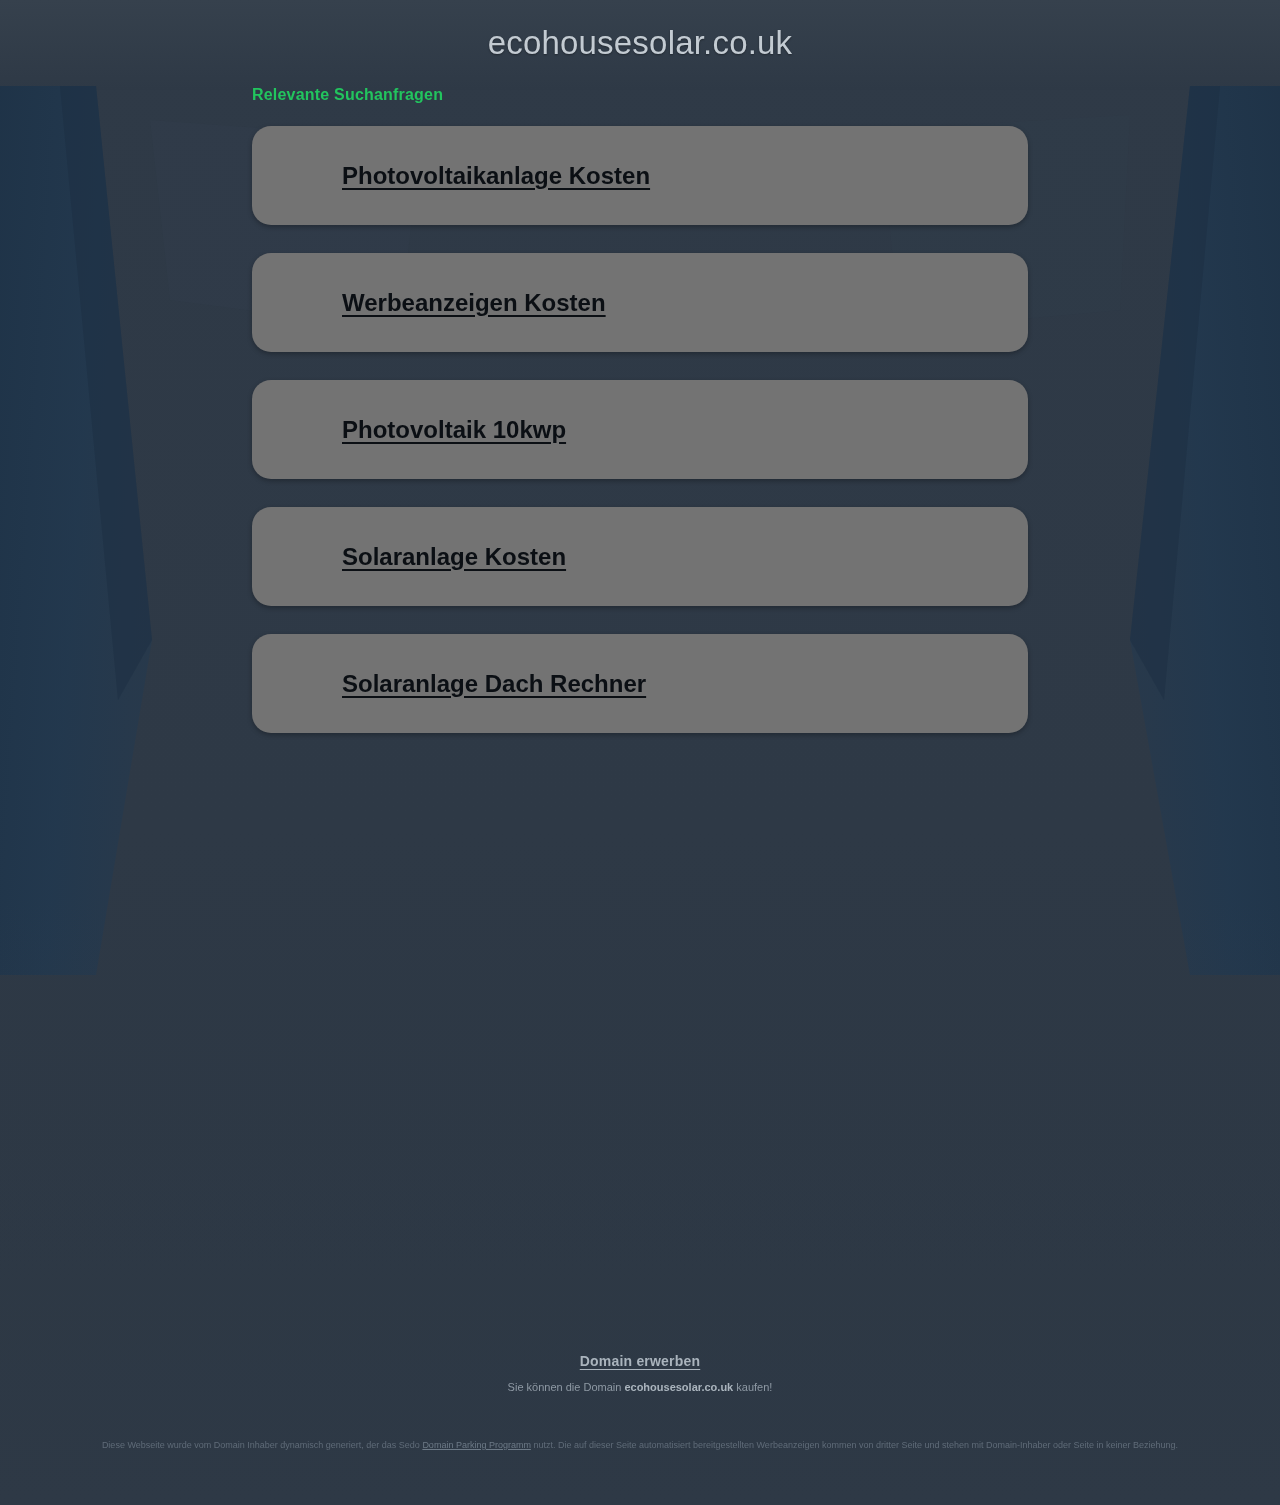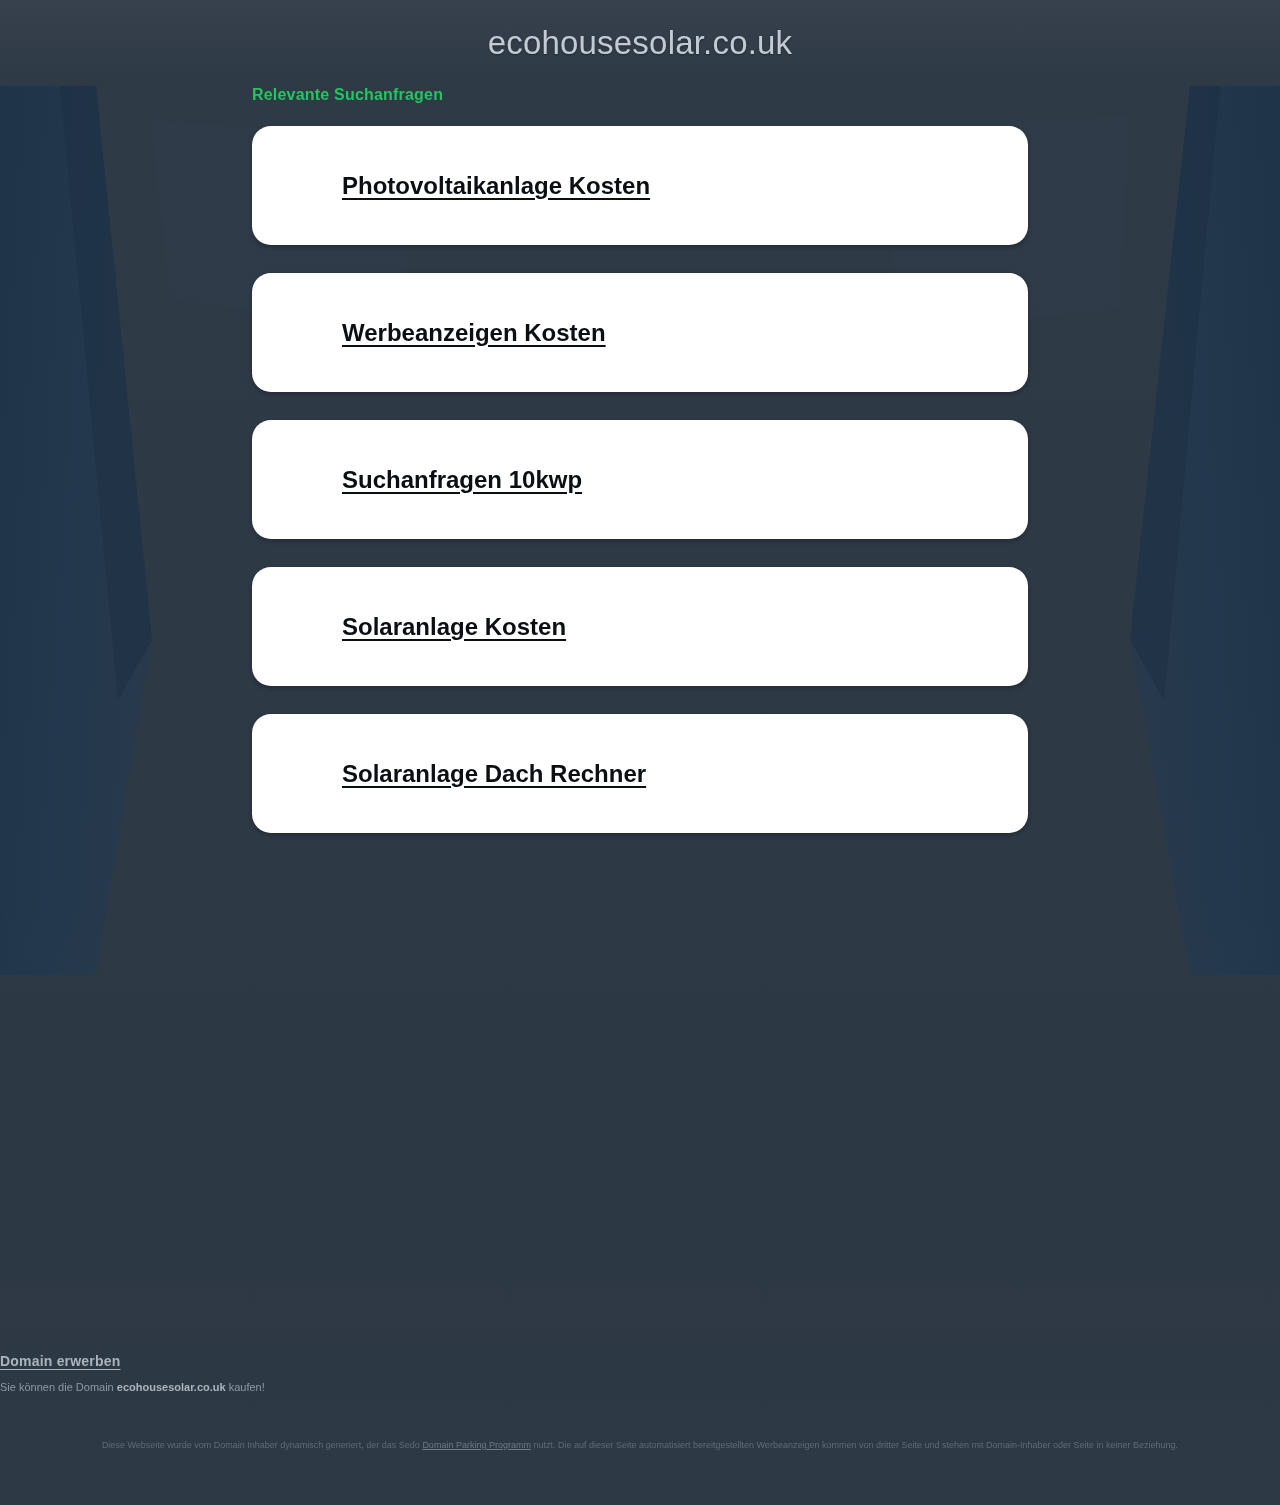--- a/index.html
+++ b/index.html
@@ -68,22 +68,22 @@
   }
 
   
   #search-cards {
     list-style: none;
     margin: 0;
     padding: 0;
   }
   .search-card {
     display: block;
-    height: 119px;
-    background: #ffffff;
+    height: 99px;
+    background: #737373;
     border-radius: 19px;
     margin-bottom: 28px;
     position: relative;
     box-shadow: 0 2px 5px rgba(0,0,0,0.28);
     text-decoration: none;
   }
   .search-card:last-child { margin-bottom: 0; }
 
   .search-card-link {
     position: absolute;
@@ -97,21 +97,21 @@
     text-underline-offset: 4px;
     white-space: nowrap;
   }
 
   
   #footer {
     position: absolute;
     left: 0;
     top: 1352px;
     width: 1280px;
-    text-align: left;
+    text-align: center;
   }
   #buy-domain-link {
     display: inline-block;
     font-size: 14px;
     font-weight: bold;
     color: #aab4bd;
     text-decoration: underline;
     text-underline-offset: 3px;
     letter-spacing: 0.2px;
   }
@@ -216,21 +216,21 @@
 
       <a class="search-card" href="#">
         <span class="search-card-link">Photovoltaikanlage Kosten</span>
       </a>
 
       <a class="search-card" href="#">
         <span class="search-card-link">Werbeanzeigen Kosten</span>
       </a>
 
       <a class="search-card" href="#">
-        <span class="search-card-link">Suchanfragen 10kwp</span>
+        <span class="search-card-link">Photovoltaik 10kwp</span>
       </a>
 
 
       <a class="search-card" href="#">
         <span class="search-card-link">Solaranlage Kosten</span>
       </a>
 
       <a class="search-card" href="#">
         <span class="search-card-link">Solaranlage Dach Rechner</span>
       </a>

